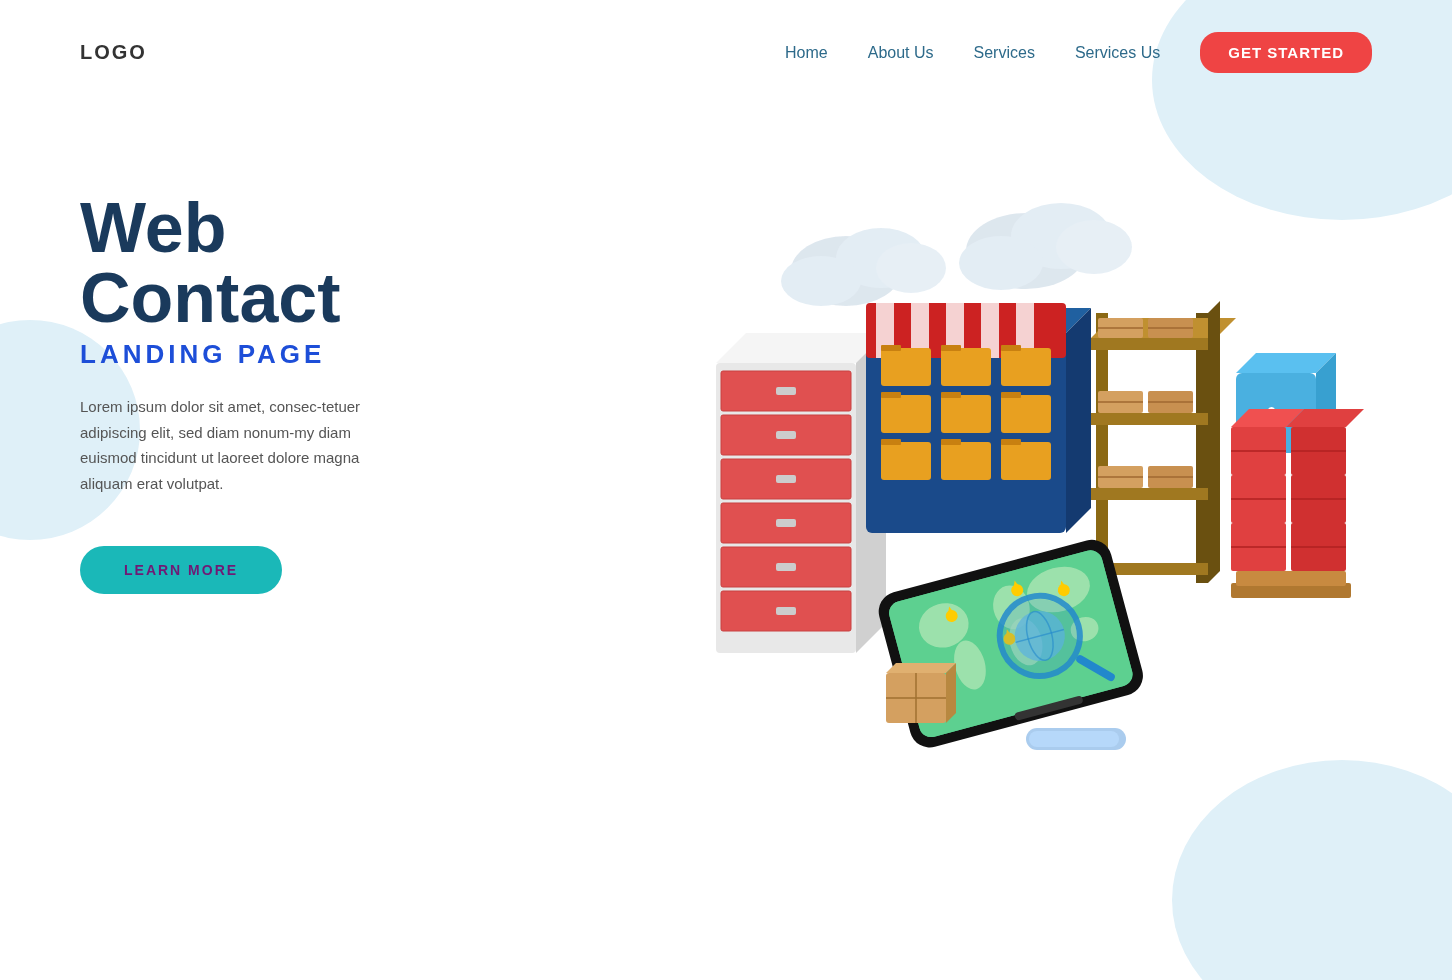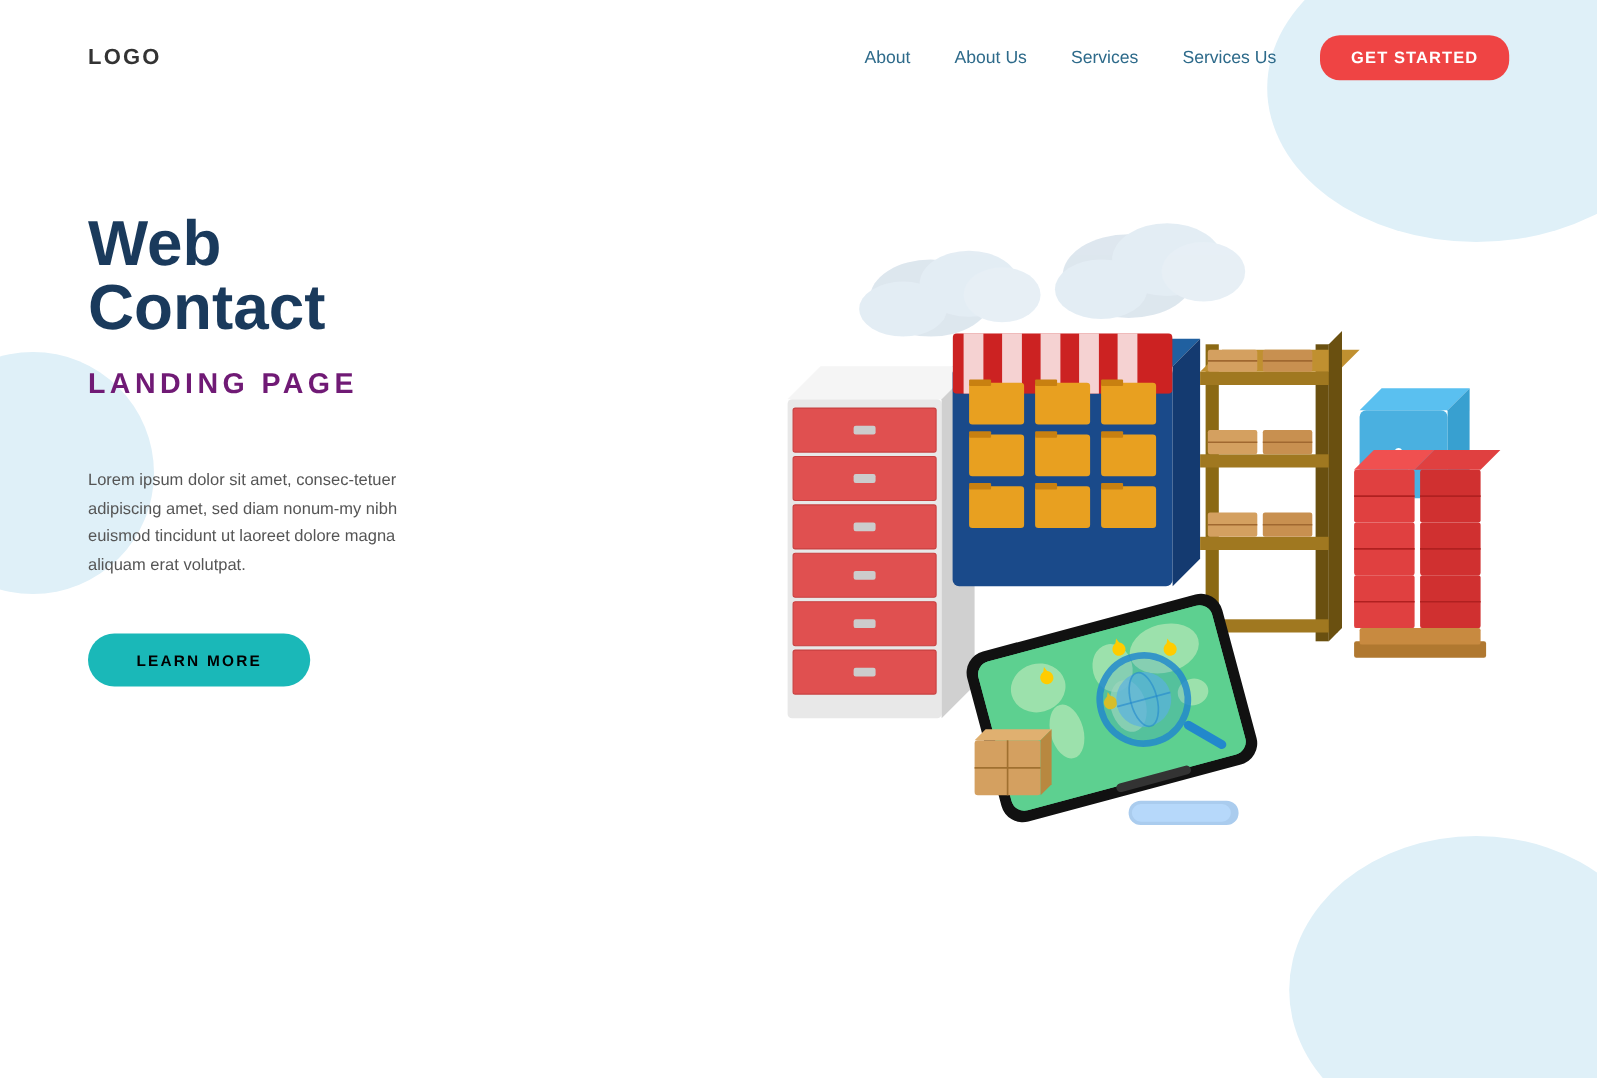--- a/index.html
+++ b/index.html
@@ -90,44 +90,44 @@
       display: flex;
       align-items: flex-start;
       padding: 60px 80px 0 80px;
       height: calc(980px - 100px);
     }
     .hero-text {
       flex: 0 0 380px;
       padding-top: 60px;
     }
     .hero-title {
-      font-size: 58px;
+      font-size: 70px;
       font-weight: 800;
       color: #1a3a5c;
       line-height: 1.0;
-      margin-bottom: 24px;
+      margin-bottom: 6px;
     }
     .hero-subtitle {
       font-size: 26px;
       font-weight: 700;
-      color: #701a75;
+      color: #1d4ed8;
       letter-spacing: 4px;
       text-transform: uppercase;
-      margin-bottom: 60px;
+      margin-bottom: 24px;
     }
     .hero-desc {
       font-size: 15px;
       color: #555;
       line-height: 1.7;
       max-width: 320px;
       margin-bottom: 50px;
     }
     .btn-learn-more {
       background: #1ab8b8;
-      color: #000000;
+      color: #701a75;
       border: none;
       border-radius: 30px;
       padding: 16px 44px;
       font-size: 14px;
       font-weight: 700;
       cursor: pointer;
       letter-spacing: 2px;
       text-transform: uppercase;
     }
 
@@ -151,37 +151,37 @@
 </head>
 <body>
 
 <div class="blob-top-right"></div>
 <div class="blob-left-mid"></div>
 <div class="blob-bottom-right"></div>
 
 <nav>
   <div class="logo">LOGO</div>
   <div class="nav-links">
-    <a class="nav-link">About</a>
+    <a class="nav-link">Home</a>
     <a class="nav-link">About Us</a>
     <a class="nav-link">Services</a>
     <a class="nav-link">Services Us</a>
     <button class="btn-get-started">GET STARTED</button>
   </div>
 </nav>
 
 <div class="hero">
 
   <div class="hero-text">
     <div class="hero-title">
       <span>Web</span><br>
       <span>Contact</span>
     </div>
     <div class="hero-subtitle">LANDING PAGE</div>
-    <p class="hero-desc">Lorem ipsum dolor sit amet, consec-tetuer adipiscing amet, sed diam nonum-my nibh euismod tincidunt ut laoreet dolore magna aliquam erat volutpat.</p>
+    <p class="hero-desc">Lorem ipsum dolor sit amet, consec-tetuer adipiscing elit, sed diam nonum-my diam euismod tincidunt ut laoreet dolore magna aliquam erat volutpat.</p>
     <button class="btn-learn-more">LEARN MORE</button>
   </div>
 
   <div class="hero-illustration">
     <svg class="scene-svg" viewBox="0 0 820 700" xmlns="http://www.w3.org/2000/svg">
 
       <g opacity="0.7">
         <ellipse cx="310" cy="138" rx="55" ry="35" fill="#d0dde8"></ellipse>
         <ellipse cx="345" cy="125" rx="45" ry="30" fill="#d8e6f0"></ellipse>
         <ellipse cx="375" cy="135" rx="35" ry="25" fill="#dde9f2"></ellipse>

